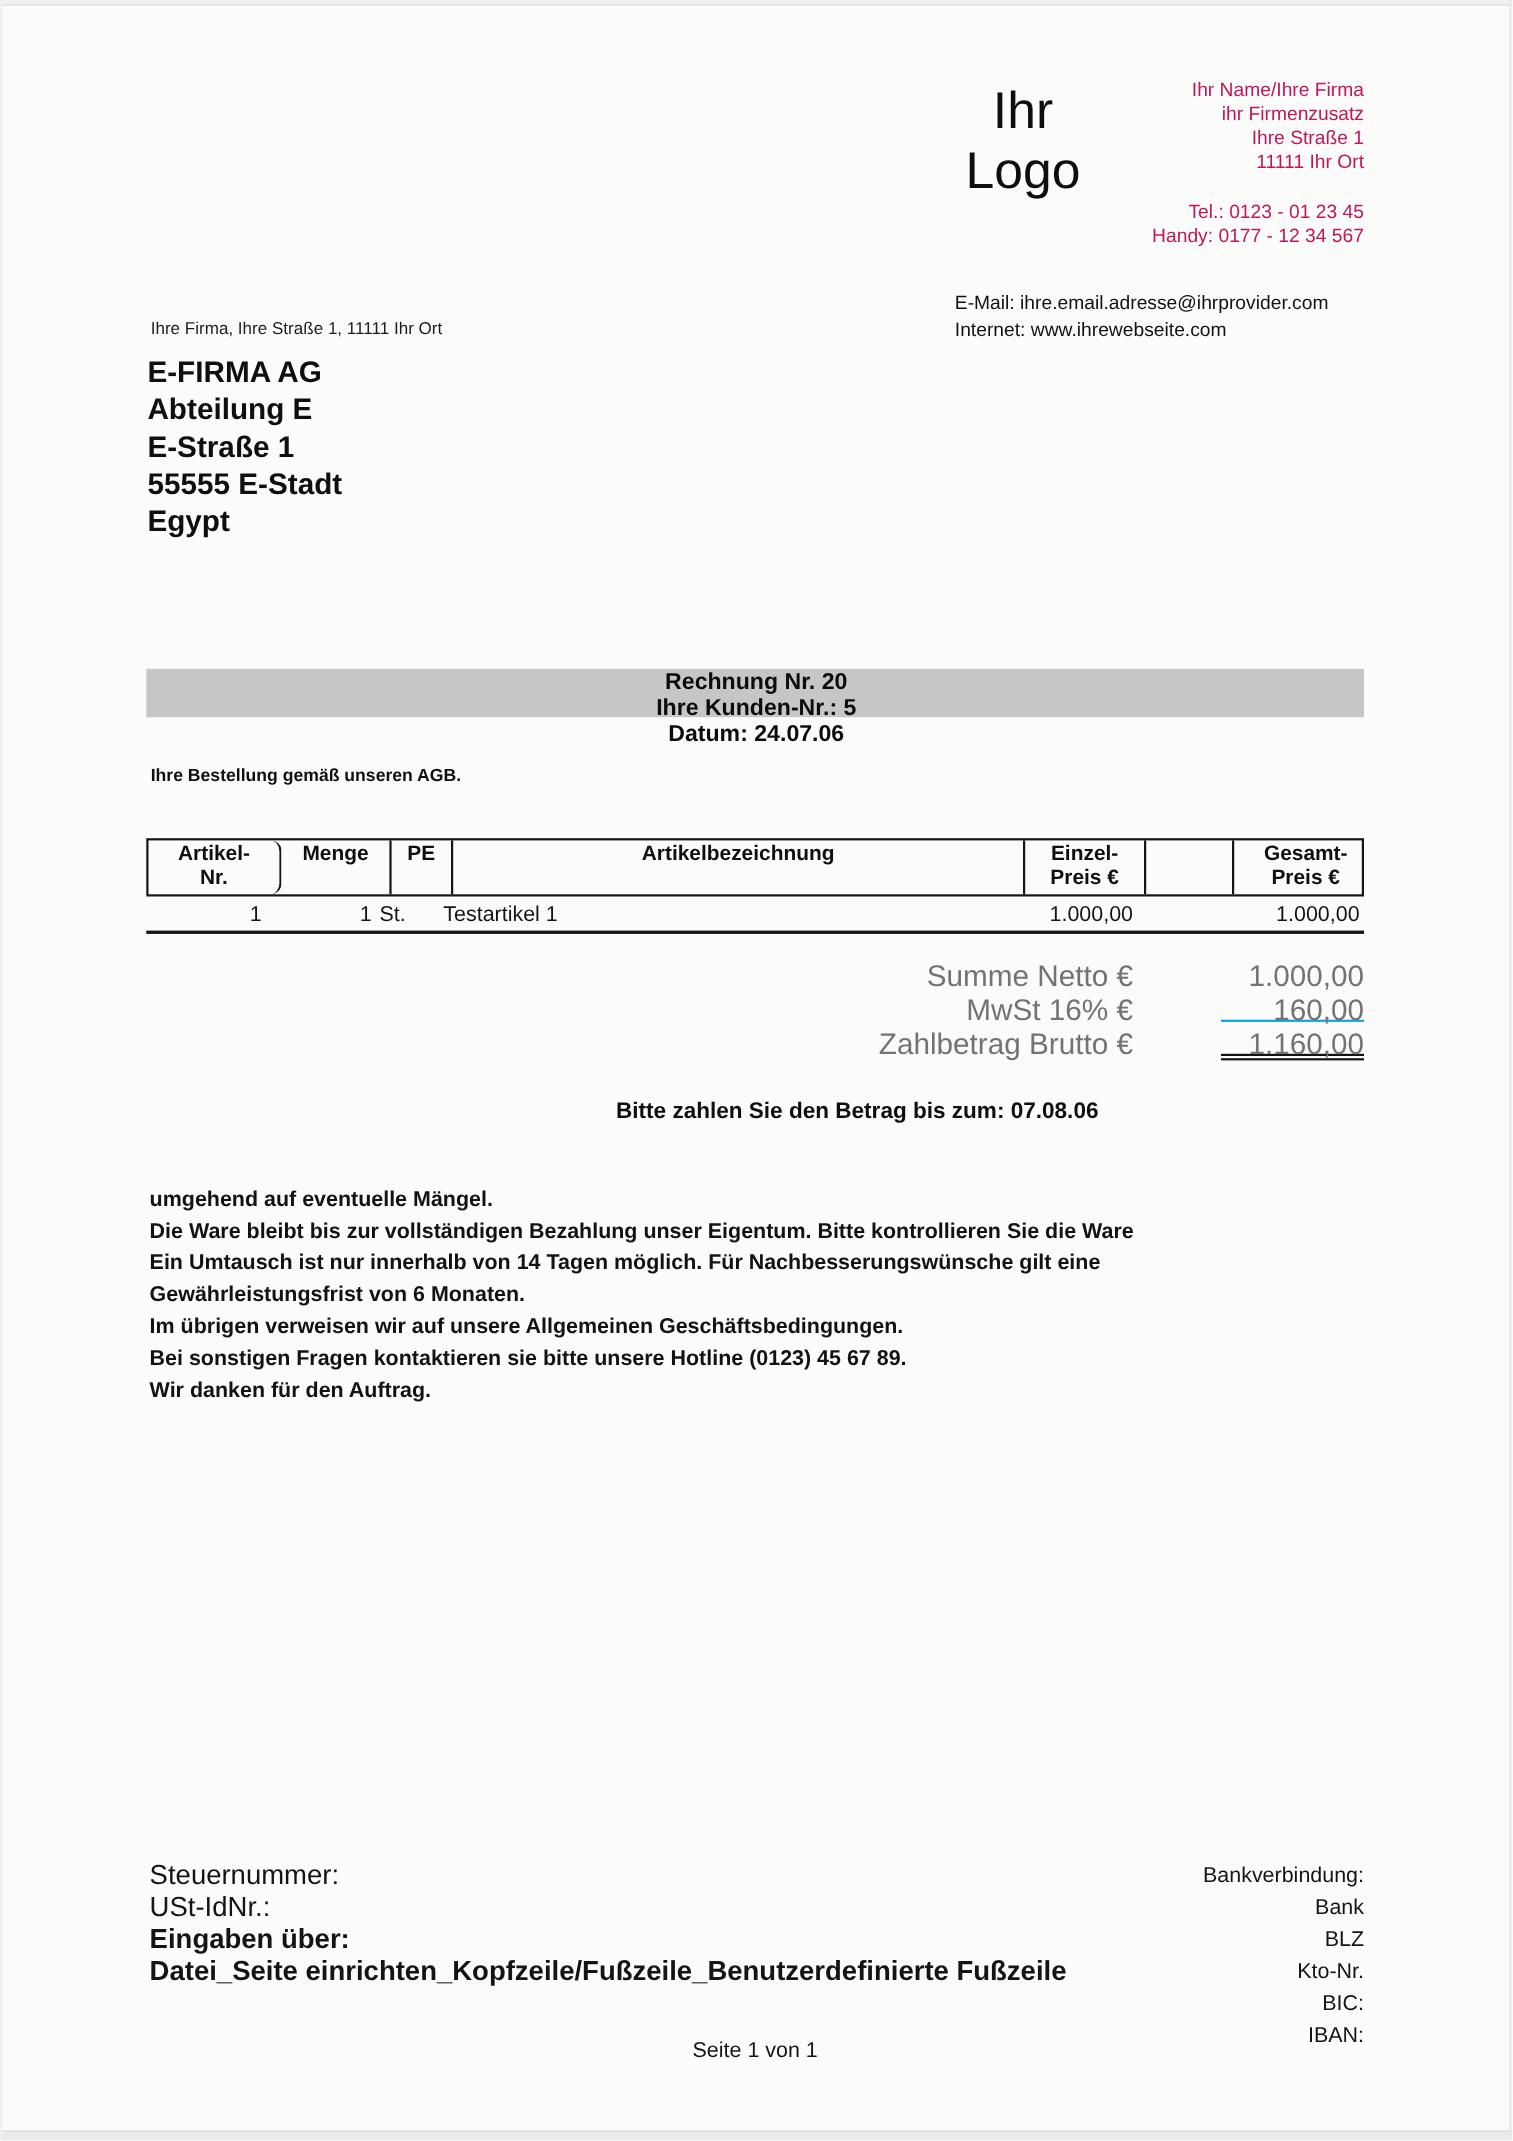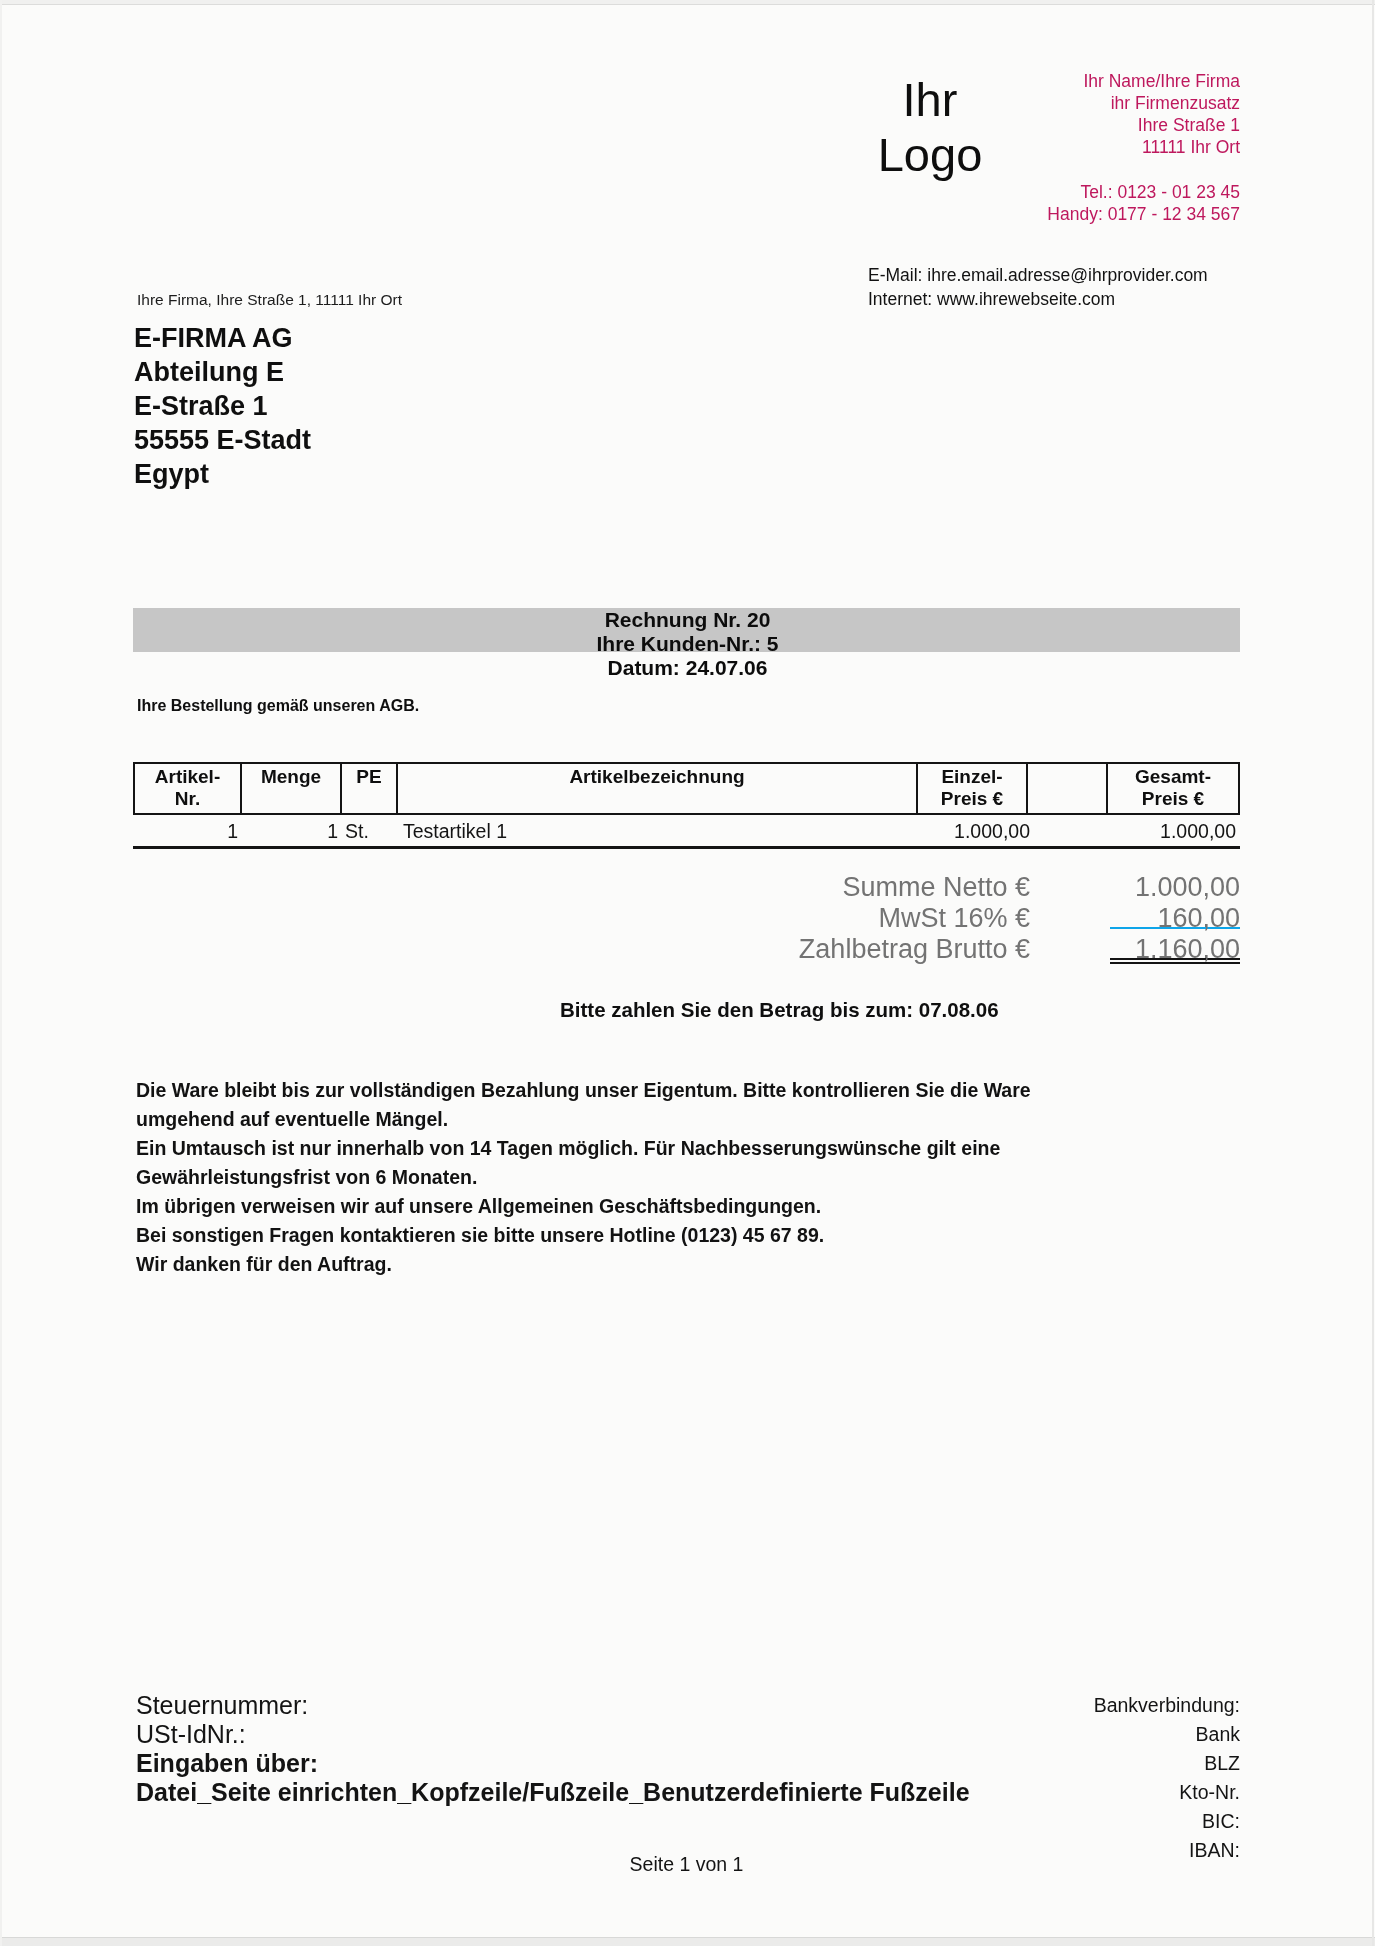--- a/index.html
+++ b/index.html
@@ -63,21 +63,21 @@
   .items-header {
     display: flex; border: 2px solid #141414; height: 53px; background: transparent;
   }
   .col {
     flex: none; border-right: 2px solid #141414;
     display: flex; flex-direction: column; justify-content: space-between;
     padding: 2px 2px 3px 2px; text-align: center;
     font-weight: bold; font-size: 19px; line-height: 22px; color: #0f0f0f;
   }
   .col:last-child { border-right: none; }
-  .w-artikel { width: 107px; }
+  .w-artikel { width: 121px; border-radius: 10px; }
   .w-menge   { width: 100px; }
   .w-pe      { width: 56px;  }
   .w-bez     { width: 520px; }
   .w-einzel  { width: 110px; justify-content: flex-end; }
   .w-gap     { width: 80px;  }
   .w-gesamt  { width: 130px; }
 
   .items-row { position: relative; height: 31px; font-size: 19.5px; color: #141414; }
   .items-row span { position: absolute; top: 5px; white-space: nowrap; }
   .cell-artikel { left: 0;     width: 105px; text-align: right; }
@@ -223,22 +223,22 @@
     </div>
     <div class="totals-row">
       <div class="totals-label">Zahlbetrag Brutto €</div>
       <div class="totals-value rule-double">1.160,00</div>
     </div>
   </div>
 
   <div class="payment-note">Bitte zahlen Sie den Betrag bis zum: 07.08.06</div>
 
   <div class="terms">
+    <div>umgehend auf eventuelle Mängel.</div>
     <div>Die Ware bleibt bis zur vollständigen Bezahlung unser Eigentum. Bitte kontrollieren Sie die Ware</div>
-    <div>umgehend auf eventuelle Mängel.</div>
     <div>Ein Umtausch ist nur innerhalb von 14 Tagen möglich. Für Nachbesserungswünsche gilt eine</div>
     <div>Gewährleistungsfrist von 6 Monaten.</div>
     <div>Im übrigen verweisen wir auf unsere Allgemeinen Geschäftsbedingungen.</div>
     <div>Bei sonstigen Fragen kontaktieren sie bitte unsere Hotline (0123) 45 67 89.</div>
     <div>Wir danken für den Auftrag.</div>
   </div>
 
   <div class="footer-left">
     <div>Steuernummer:</div>
     <div>USt-IdNr.:</div>

